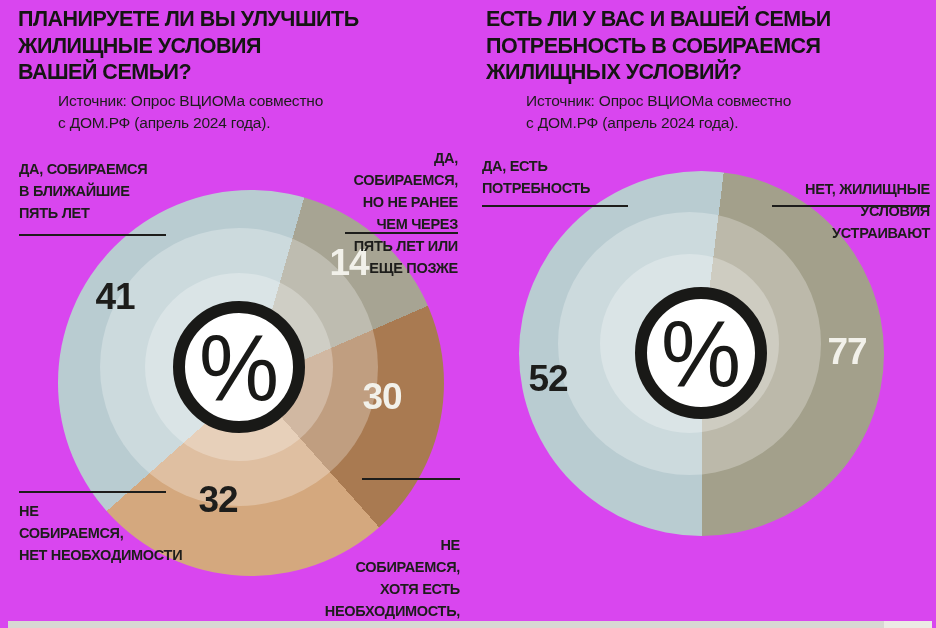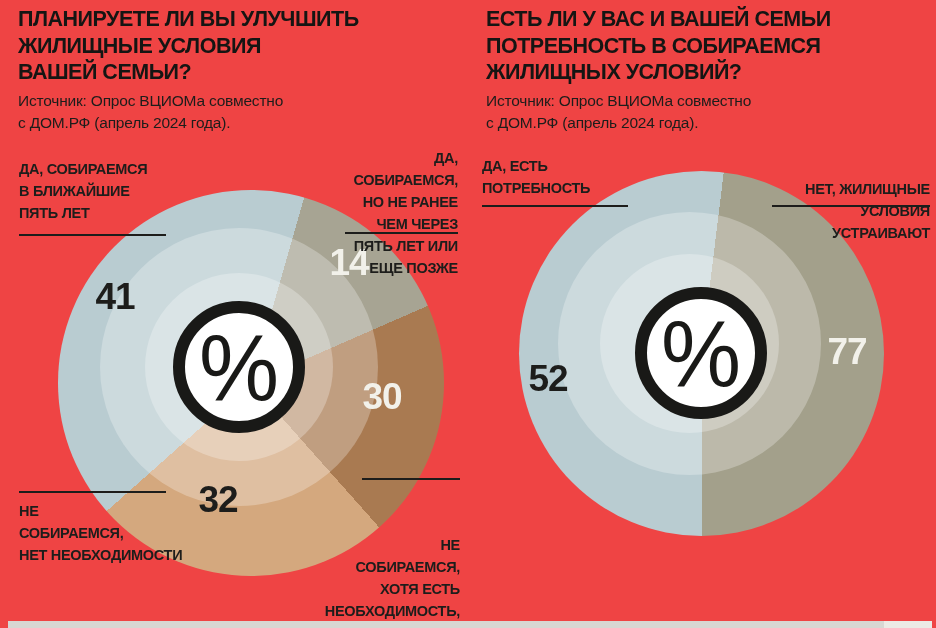--- a/index.html
+++ b/index.html
@@ -1,32 +1,32 @@
 <!DOCTYPE html>
 <html><head>
 <meta charset="utf-8">
 <style>
   html,body{margin:0;padding:0;background:#ffffff;}
   .canvas{
     position:relative;
     width:936px;height:628px;
-    background:#ef4444;
+    background:#d946ef;
     overflow:hidden;
     font-family:"Liberation Sans","DejaVu Sans",sans-serif;
     color:#1d1d1b;
   }
   .title{
     position:absolute;
     font-size:21.5px;line-height:26.5px;font-weight:700;
     letter-spacing:-0.5px;white-space:pre-line;color:#151513;
   }
   .src{
     position:absolute;
     font-size:15.5px;line-height:22px;font-weight:400;
-    letter-spacing:-0.2px;white-space:pre-line;color:#1d1d1b;
+    letter-spacing:-0.2px;white-space:pre-line;color:#1d1d1b;margin-left:40px;
   }
   .pie{position:absolute;border-radius:50%;}
   #pie1{left:58px;top:190px;width:386px;height:386px;}
   #pie2{left:519px;top:171px;width:365px;height:365px;}
   .band{position:absolute;border-radius:50%;background:rgba(255,255,255,0.27);}
   #pie1 .band-outer{width:278px;height:278px;left:42px;top:38px;}
   #pie1 .band-inner{width:188px;height:188px;left:87px;top:83px;}
   #pie2 .band-outer{width:263px;height:263px;left:39px;top:41px;}
   #pie2 .band-inner{width:179px;height:179px;left:81px;top:83px;}
   .badge{

